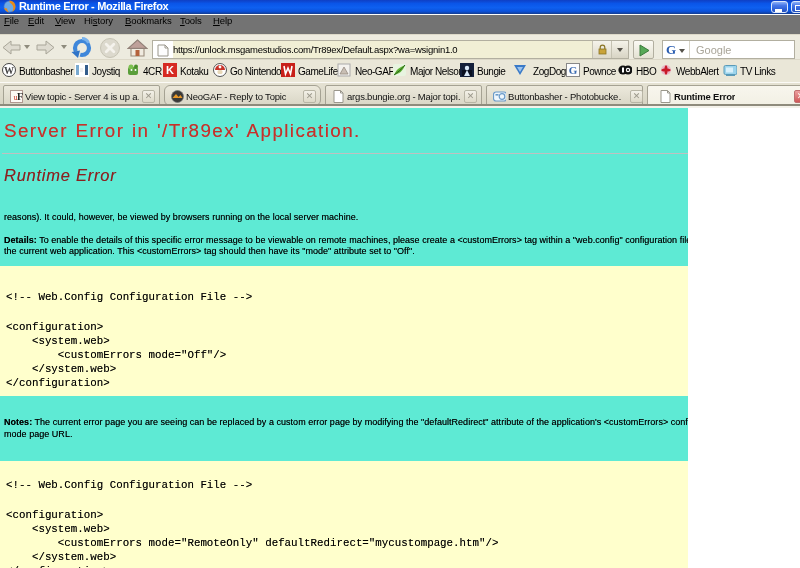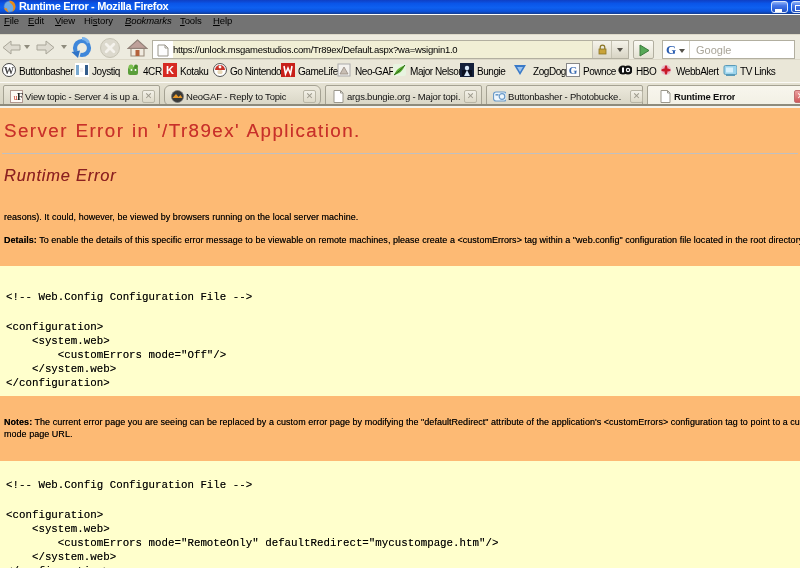--- a/index.html
+++ b/index.html
@@ -32,21 +32,21 @@
   .tab { position:absolute; top:2px; height:21px; background:linear-gradient(to bottom,#ece9dc,#d9d6c6);
     border:1px solid #a5a293; border-radius:2px 2px 0 0; }
   .tabtxt { position:absolute; left:21px; top:5px; font-size:9.5px; letter-spacing:-0.2px; color:#111; white-space:nowrap; max-width:114px; overflow:hidden; }
   .tabico { position:absolute; left:6px; top:4px; width:13px; height:13px; }
   .tabclose { position:absolute; top:4px; width:13px; height:13px; border:1px solid #b8b5a5; border-radius:2px;
     background:linear-gradient(to bottom,#f3f1e8,#ddd9c8); color:#9a978a; font-size:9px; line-height:11px; text-align:center; }
   #tabline { left:0; top:104px; width:800px; height:2px; background:#8e8b7c; }
   #tabunder { left:0; top:106px; width:800px; height:2px; background:#f4f2ea; }
 
   
-  #content { left:0; top:108px; width:800px; height:460px; background:#fdba74; overflow:hidden; }
+  #content { left:0; top:108px; width:688px; height:460px; background:#5eead4; overflow:hidden; }
   #h1 { position:absolute; left:4px; top:12px; font-size:18.8px; color:#c8302a; text-shadow:0 0 0.6px rgba(200,48,42,0.5); letter-spacing:1.42px; word-spacing:1px; }
   #hr1 { position:absolute; left:2px; top:45px; width:796px; height:1px; background:#c0c0c0; }
   #h2 { position:absolute; left:4px; top:58px; font-size:16.5px; font-style:italic; color:#8b2020; text-shadow:0 0 0.5px rgba(139,32,32,0.5); letter-spacing:0.75px; }
   .para { position:absolute; left:4px; font-size:9px; color:#000; white-space:nowrap; letter-spacing:0.03px; text-shadow:0 0 0.45px rgba(0,0,0,0.6); }
   .codeblk { position:absolute; left:0; width:800px; background:#ffffcc; }
   .code { position:absolute; left:6px; font-family:"Liberation Mono", monospace; font-size:10.8px; color:#000; white-space:pre; text-shadow:0 0 0.4px rgba(0,0,0,0.5); }
 </style>
 </head>
 <body>
   <div class="abs" id="titlebar"></div>
@@ -62,21 +62,21 @@
   </div>
   <div class="abs winbtn" style="left:791px;">
     <div class="abs" style="left:3px; top:3px; width:7px; height:6px; border:1.5px solid #fff;"></div>
   </div>
 
   <div class="abs" id="menubar">
     <span class="menu" style="left:4px;"><u>F</u>ile</span>
     <span class="menu" style="left:28px;"><u>E</u>dit</span>
     <span class="menu" style="left:55px;"><u>V</u>iew</span>
     <span class="menu" style="left:84px;">Hi<u>s</u>tory</span>
-    <span class="menu" style="left:125px;font-style:italic;"><u>B</u>ookmarks</span>
+    <span class="menu" style="left:125px;"><u>B</u>ookmarks</span>
     <span class="menu" style="left:180px;"><u>T</u>ools</span>
     <span class="menu" style="left:213px;"><u>H</u>elp</span>
   </div>
 
   <div class="abs" id="navbar">
 
     <svg class="abs" style="left:2px; top:3px;" width="20" height="19" viewBox="0 0 20 19">
       <path d="M9 3 L1 9.5 L9 16 L9 12 L18 12 L18 7 L9 7 Z" fill="#dedbd0" stroke="#a8a598" stroke-width="1"></path>
     </svg>
     <svg class="abs" style="left:24px; top:9px;" width="7" height="6">
@@ -295,20 +295,21 @@
   <div class="abs" id="tabunder"></div>
 
   <div class="abs" id="content">
     <div id="h1">Server Error in '/Tr89ex' Application.</div>
     <div id="hr1"></div>
     <div id="h2">Runtime Error</div>
 
     <div class="para" style="top:103.5px;">reasons). It could, however, be viewed by browsers running on the local server machine.</div>
 
     <div class="para" style="top:126.5px;"><b>Details:</b> To enable the details of this specific error message to be viewable on remote machines, please create a &lt;customErrors&gt; tag within a "web.config" configuration file located in the root directory of</div>
+    <div class="para" style="top:138px;">the current web application. This &lt;customErrors&gt; tag should then have its "mode" attribute set to "Off".</div>
 
     <div class="codeblk" style="top:158px; height:130px;"></div>
     <div class="code" style="top:182.7px;">&lt;!-- Web.Config Configuration File --&gt;</div>
     <div class="code" style="top:212.7px;">&lt;configuration&gt;</div>
     <div class="code" style="top:226.7px;">    &lt;system.web&gt;</div>
     <div class="code" style="top:240.7px;">        &lt;customErrors mode="Off"/&gt;</div>
     <div class="code" style="top:254.7px;">    &lt;/system.web&gt;</div>
     <div class="code" style="top:268.7px;">&lt;/configuration&gt;</div>
 
     <div class="para" style="top:309px;"><b>Notes:</b> The current error page you are seeing can be replaced by a custom error page by modifying the "defaultRedirect" attribute of the application's &lt;customErrors&gt; configuration tag to point to a custom</div>

